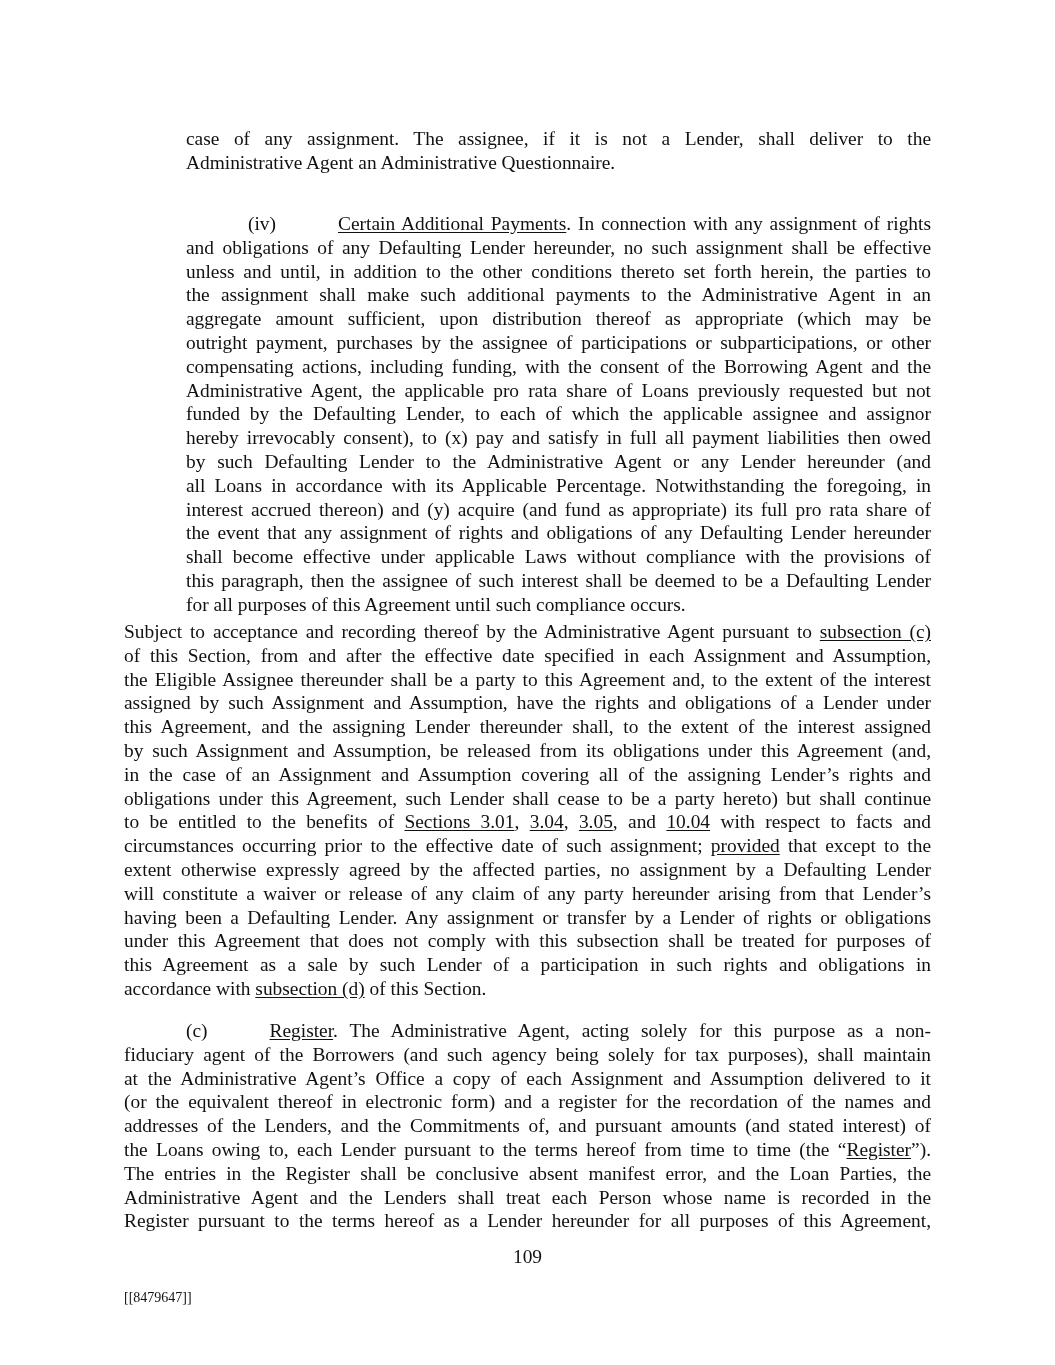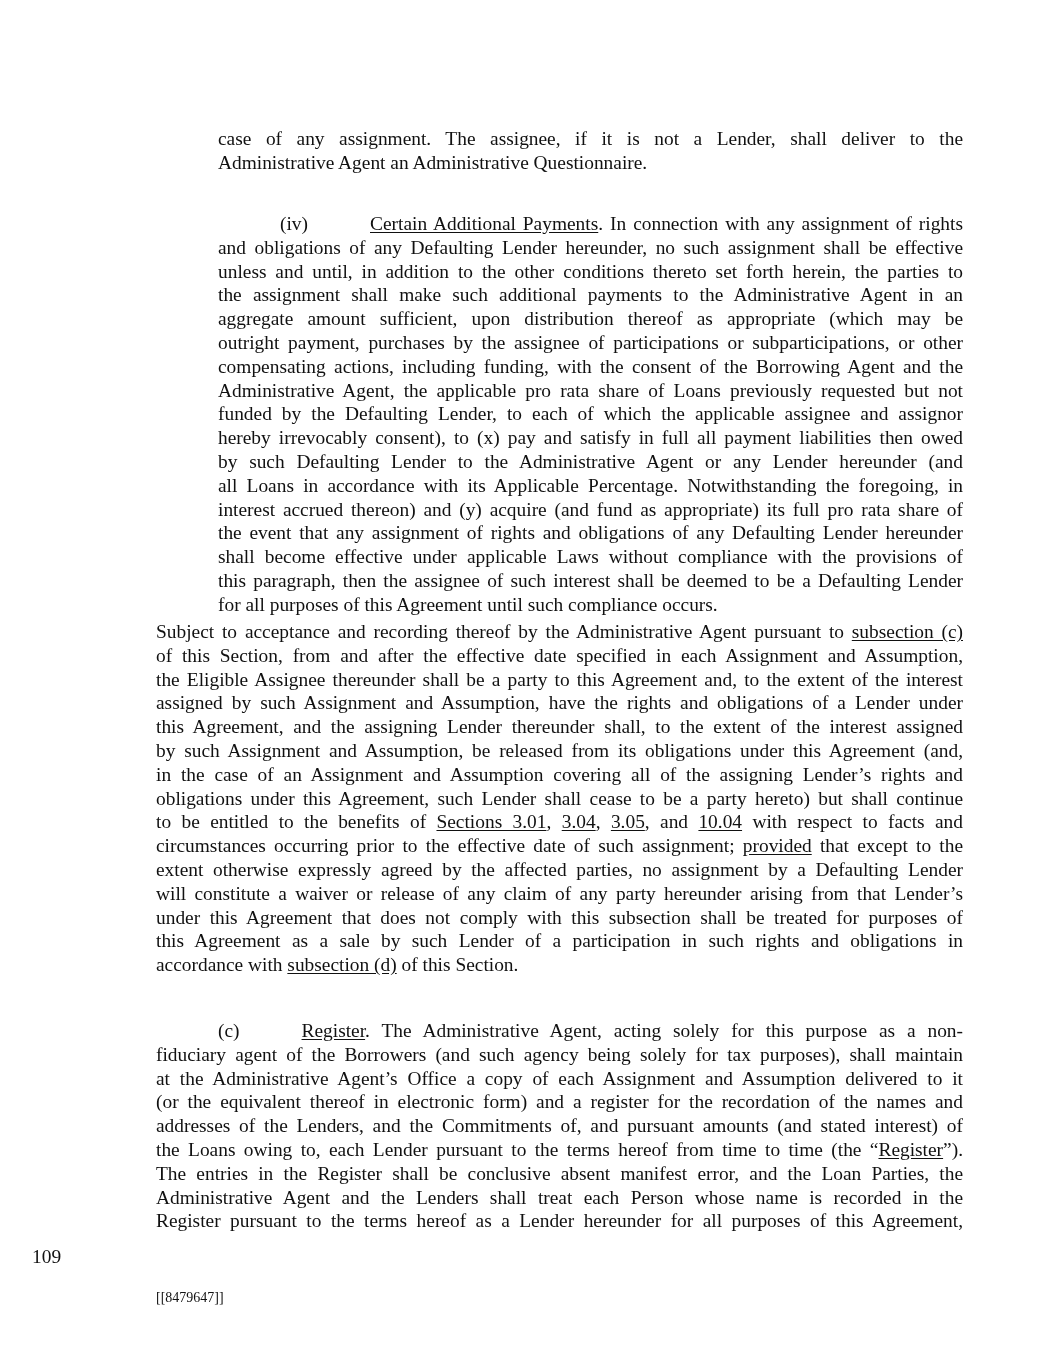--- a/index.html
+++ b/index.html
@@ -1,27 +1,27 @@
 <!DOCTYPE html>
 <html><head>
 <meta charset="utf-8">
 <style>
   html, body { margin: 0; padding: 0; background: #ffffff; }
   body { width: 1055px; height: 1365px; position: relative; overflow: hidden;
          font-family: "Liberation Serif", "DejaVu Serif", serif; color: #111; }
-  .page { position: absolute; left: 0; top: 0; width: 953px; height: 1365px; margin-left: 32px; }
+  .page { position: absolute; left: 0; top: 0; width: 953px; height: 1365px; }
   .p { position: absolute; font-size: 19.4px; line-height: 23.8px; text-align: justify; margin: 0; }
   .ind { left: 186px; width: 745px; }
   .full { left: 124px; width: 807px; }
   .line { display: block; text-align: justify; text-align-last: justify; white-space: nowrap; }
   .line.last { text-align-last: left; }
   u { text-decoration: underline; text-underline-offset: 2px; }
   .tab { display: inline-block; width: 62px; }
   .first-indent { display: inline-block; width: 62px; }
-  .pagenum { position: absolute; left: 0; width: 1055px; top: 1246px; font-size: 19.4px; }
+  .pagenum { position: absolute; left: 0; width: 1055px; top: 1246px; text-align: center; font-size: 19.4px; }
   .docid { position: absolute; left: 124px; top: 1290px; font-size: 14px; }
 </style>
 </head>
 <body>
 
 <div class="page">
 
   <div class="p ind" style="top:127px;">
     <span class="line">case of any assignment.  The assignee, if it is not a Lender, shall deliver to the</span>
     <span class="line last">Administrative Agent an Administrative Questionnaire.</span>
@@ -53,20 +53,21 @@
     <span class="line">the Eligible Assignee thereunder shall be a party to this Agreement and, to the extent of the interest</span>
     <span class="line">assigned by such Assignment and Assumption, have the rights and obligations of a Lender under</span>
     <span class="line">this Agreement, and the assigning Lender thereunder shall, to the extent of the interest assigned</span>
     <span class="line">by such Assignment and Assumption, be released from its obligations under this Agreement (and,</span>
     <span class="line">in the case of an Assignment and Assumption covering all of the assigning Lender’s rights and</span>
     <span class="line">obligations under this Agreement, such Lender shall cease to be a party hereto) but shall continue</span>
     <span class="line"><span>to be entitled to the benefits of </span><u>Sections 3.01</u><span>, </span><u>3.04</u><span>, </span><u>3.05</u><span>, and </span><u>10.04</u><span> with respect to facts and</span></span>
     <span class="line"><span>circumstances occurring prior to the effective date of such assignment; </span><u>provided</u><span> that except to the</span></span>
     <span class="line">extent otherwise expressly agreed by the affected parties, no assignment by a Defaulting Lender</span>
     <span class="line">will constitute a waiver or release of any claim of any party hereunder arising from that Lender’s</span>
+    <span class="line">having been a Defaulting Lender.  Any assignment or transfer by a Lender of rights or obligations</span>
     <span class="line">under this Agreement that does not comply with this subsection shall be treated for purposes of</span>
     <span class="line">this Agreement as a sale by such Lender of a participation in such rights and obligations in</span>
     <span class="line last"><span>accordance with </span><u>subsection (d)</u><span> of this Section.</span></span>
   </div>
 
   <div class="p full" style="top:1019px;">
     <span class="line"><span class="first-indent"></span><span>(c)</span><span class="tab"></span><u>Register</u><span>.  The Administrative Agent, acting solely for this purpose as a non-</span></span>
     <span class="line">fiduciary agent of the Borrowers (and such agency being solely for tax purposes), shall maintain</span>
     <span class="line">at the Administrative Agent’s Office a copy of each Assignment and Assumption delivered to it</span>
     <span class="line">(or the equivalent thereof in electronic form) and a register for the recordation of the names and</span>

